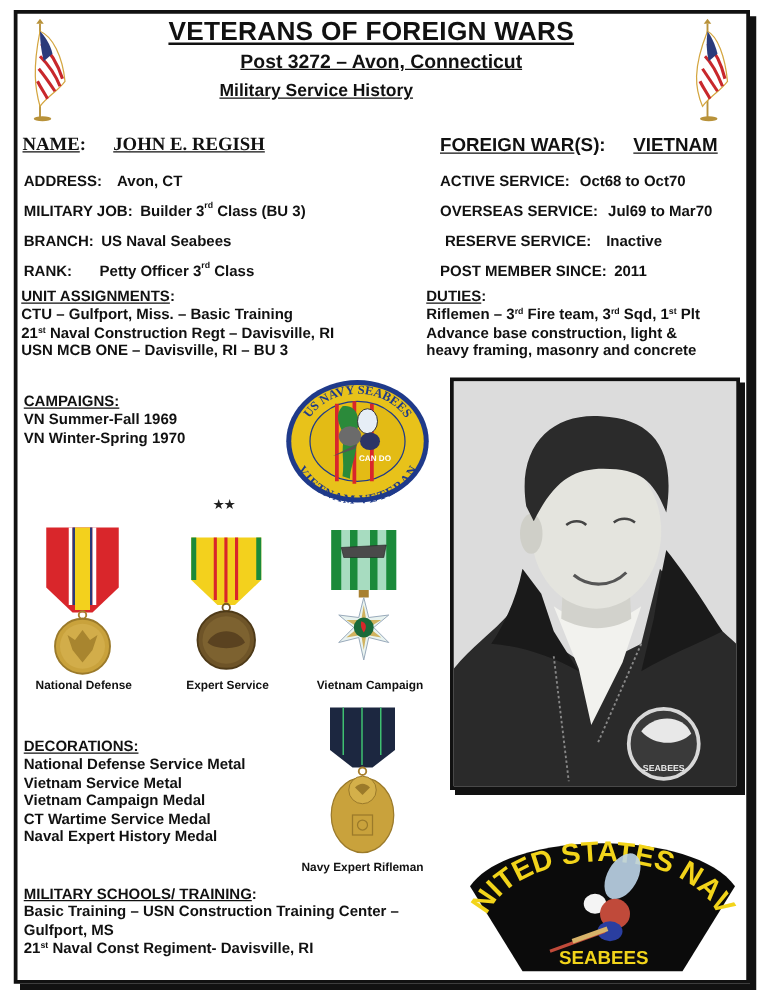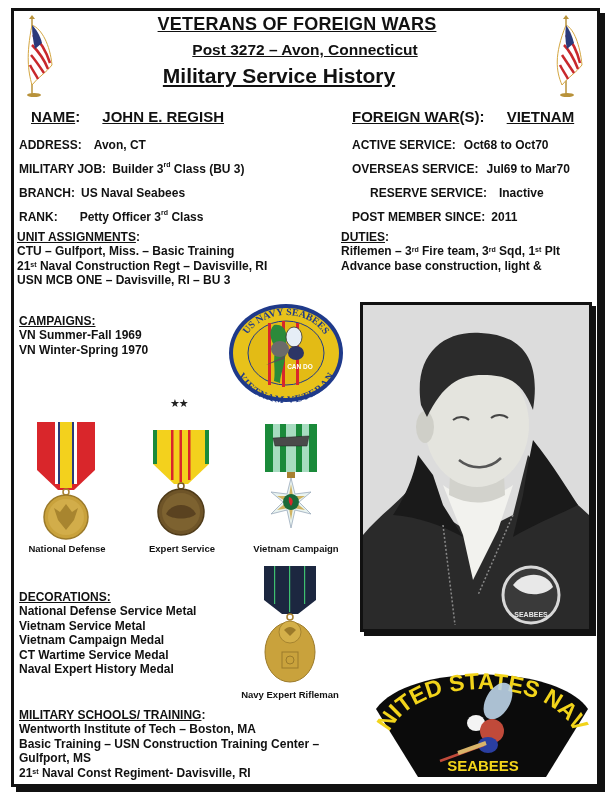--- a/index.html
+++ b/index.html
@@ -8,23 +8,23 @@
 
   .frame {
     position: absolute; left: 11px; top: 8px; width: 589px; height: 779px;
     border: 3px solid #111; background: #fff;
     box-shadow: 5px 5px 0 #111;
   }
   .abs { position: absolute; }
   .u { text-decoration: underline; }
 
   
-  .h1 { left: 0; width: 594px; text-align: center; top: 14px; font-size: 18px; font-weight: bold; text-decoration: underline; letter-spacing: 0.2px; }
+  .h1 { left: 0; width: 594px; text-align: center; top: 14px; font-size: 21px; font-weight: bold; text-decoration: underline; letter-spacing: 0.2px; }
   .h2 { left: 0; width: 610px; text-align: center; top: 41px; font-size: 15.5px; font-weight: bold; text-decoration: underline; }
-  .h3 { left: 0; width: 506px; text-align: center; top: 64px; font-size: 21px; font-weight: bold; text-decoration: underline; margin-left: 26px; }
+  .h3 { left: 0; width: 506px; text-align: center; top: 64px; font-size: 14px; font-weight: bold; text-decoration: underline; }
 
   
   .flag { width: 34px; height: 86px; }
 
   
   .label { font-size: 12px; font-weight: bold; white-space: nowrap; }
   .big { font-size: 15px; font-weight: bold; white-space: nowrap; }
 
   .section-title { font-size: 12px; font-weight: bold; white-space: nowrap; }
   .section-title .t { text-decoration: underline; }
@@ -70,21 +70,21 @@
     <path d="M10 50 C13 56,16 60,18 64" stroke="#c8282c" stroke-width="2.5" fill="none"></path>
     <path d="M16 10 C19 14,22 20,24 28 L17 34 C15 26,15 18,16 10 Z" fill="#2a3a7a"></path>
     <ellipse cx="17" cy="80" rx="7" ry="2" fill="#b8923a"></ellipse>
   </svg>
 </div>
 
 <div class="abs h1">VETERANS OF FOREIGN WARS</div>
 <div class="abs h2">Post 3272 – Avon, Connecticut</div>
 <div class="abs h3">Military Service History</div>
 
-<div class="abs big" style="left:31px;top:108px;">
+<div class="abs big" style="left:18px;top:108px;font-family:Liberation Serif, serif;">
   <span class="u">NAME</span><span>:</span>
   <span class="u" style="margin-left:18px;">JOHN E. REGISH</span>
 </div>
 <div class="abs big" style="left:352px;top:108px;">
   <span class="u">FOREIGN WAR</span><span>(S):</span>
   <span class="u" style="margin-left:18px;text-decoration:underline;">VIETNAM</span>
 </div>
 
 <div class="abs label" style="left:19px;top:138px;">
   <span>ADDRESS:</span><span style="margin-left:12px;">Avon, CT</span>
@@ -98,38 +98,39 @@
 <div class="abs label" style="left:19px;top:210px;">
   <span>RANK:</span><span style="margin-left:22px;">Petty Officer 3</span><sup>rd</sup><span> Class</span>
 </div>
 
 <div class="abs label" style="left:352px;top:138px;text-align:right;">
   <span>ACTIVE SERVICE:</span><span style="margin-left:8px;">Oct68 to Oct70</span>
 </div>
 <div class="abs label" style="left:352px;top:162px;">
   <span>OVERSEAS SERVICE:</span><span style="margin-left:8px;">Jul69 to Mar70</span>
 </div>
-<div class="abs label" style="left:370px;top:186px;">
+<div class="abs label" style="left:356px;top:186px;">
   <span>RESERVE SERVICE:</span><span style="margin-left:12px;">Inactive</span>
 </div>
 <div class="abs label" style="left:352px;top:210px;">
   <span>POST MEMBER SINCE:</span><span style="margin-left:6px;text-align:center;">2011</span>
 </div>
 
 <div class="abs" style="left:17px;top:230px;">
   <div class="section-title"><span class="t">UNIT ASSIGNMENTS</span><span>:</span></div>
   <div class="line"><span>CTU – Gulfport, Miss. – Basic Training</span></div>
   <div class="line"><span>21</span><sup>st</sup><span> Naval Construction Regt – Davisville, RI</span></div>
   <div class="line"><span>USN MCB ONE – Davisville, RI – BU 3</span></div>
 </div>
 
 <div class="abs" style="left:341px;top:230px;">
   <div class="section-title"><span class="t">DUTIES</span><span>:</span></div>
   <div class="line"><span>Riflemen – 3</span><sup>rd</sup><span> Fire team, 3</span><sup>rd</sup><span> Sqd, 1</span><sup>st</sup><span> Plt</span></div>
   <div class="line">Advance base construction, light &amp;</div>
+  <div class="line">heavy framing, masonry and concrete</div>
 </div>
 
 <div class="abs" style="left:19px;top:314px;">
   <div class="section-title"><span class="t">CAMPAIGNS:</span></div>
   <div class="line">VN Summer-Fall 1969</div>
   <div class="line">VN Winter-Spring 1970</div>
 </div>
 
 <div class="abs" style="left:228px;top:303px;width:116px;height:100px;">
   <svg width="116" height="100" viewBox="0 0 116 100">
@@ -223,21 +224,20 @@
     <circle cx="28" cy="68" r="11" fill="#d4b04a" stroke="#9b7a2a" stroke-width="0.8"></circle>
     <path d="M22 66 C26 62,30 62,34 66 L28 72 Z" fill="#9b7a2a"></path>
     <rect x="20" y="88" width="16" height="16" fill="none" stroke="#9b7a2a" stroke-width="1"></rect>
     <circle cx="28" cy="96" r="4" fill="none" stroke="#9b7a2a" stroke-width="1"></circle>
   </svg>
 </div>
 <div class="abs caption" style="left:222px;top:689px;width:136px;">Navy Expert Rifleman</div>
 
 <div class="abs" style="left:19px;top:708px;">
   <div class="section-title"><span class="t">MILITARY SCHOOLS/ TRAINING</span><span>:</span></div>
-  <div class="line">Wentworth Institute of Tech – Boston, MA</div>
   <div class="line">Basic Training – USN Construction Training Center –</div>
   <div class="line">Gulfport, MS</div>
   <div class="line"><span>21</span><sup>st</sup><span> Naval Const Regiment- Davisville, RI</span></div>
 </div>
 
 <div class="abs photo">
   <svg width="226" height="324" viewBox="0 0 226 324">
     <rect width="226" height="324" fill="#dcdcdc"></rect>
 
     <path d="M0 230 C20 205,50 190,60 160 L80 210 L110 230 L150 210 L165 150 C180 170,210 195,226 210 L226 324 L0 324 Z" fill="#2a2a2a"></path>

